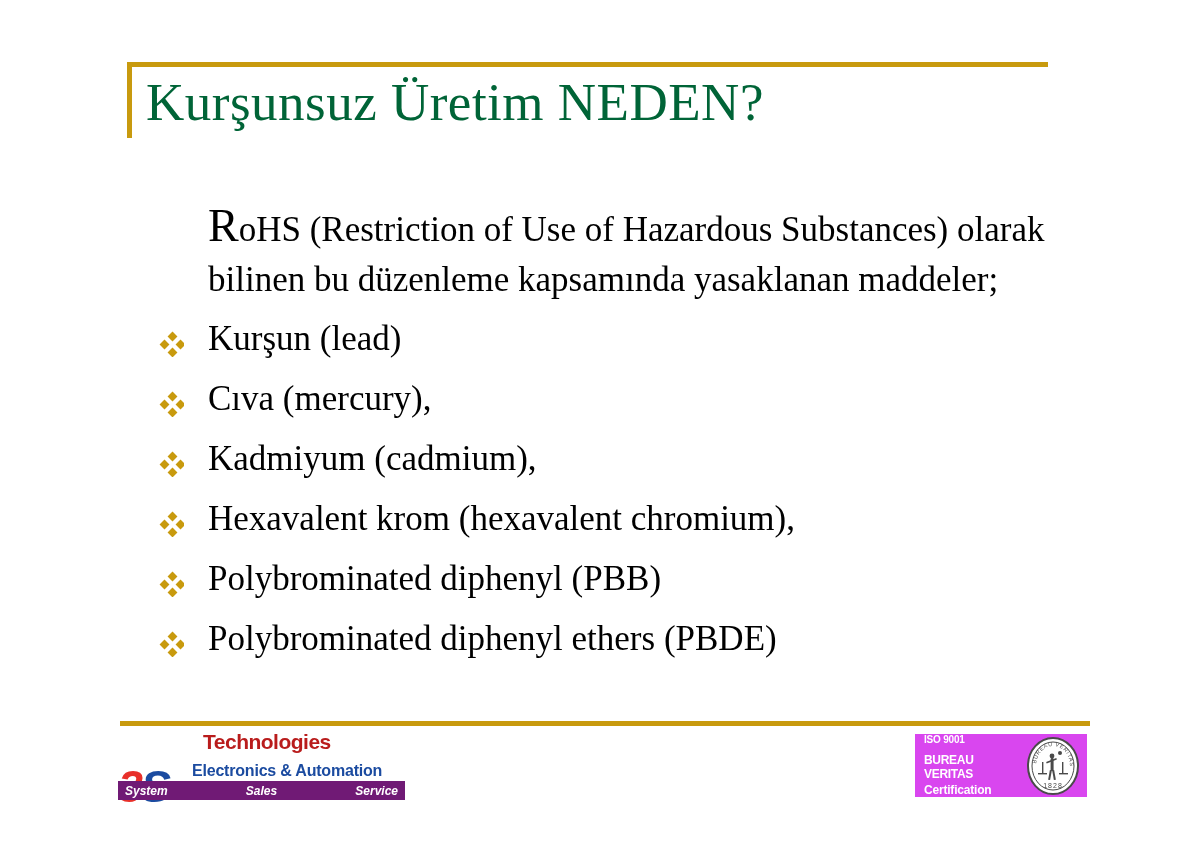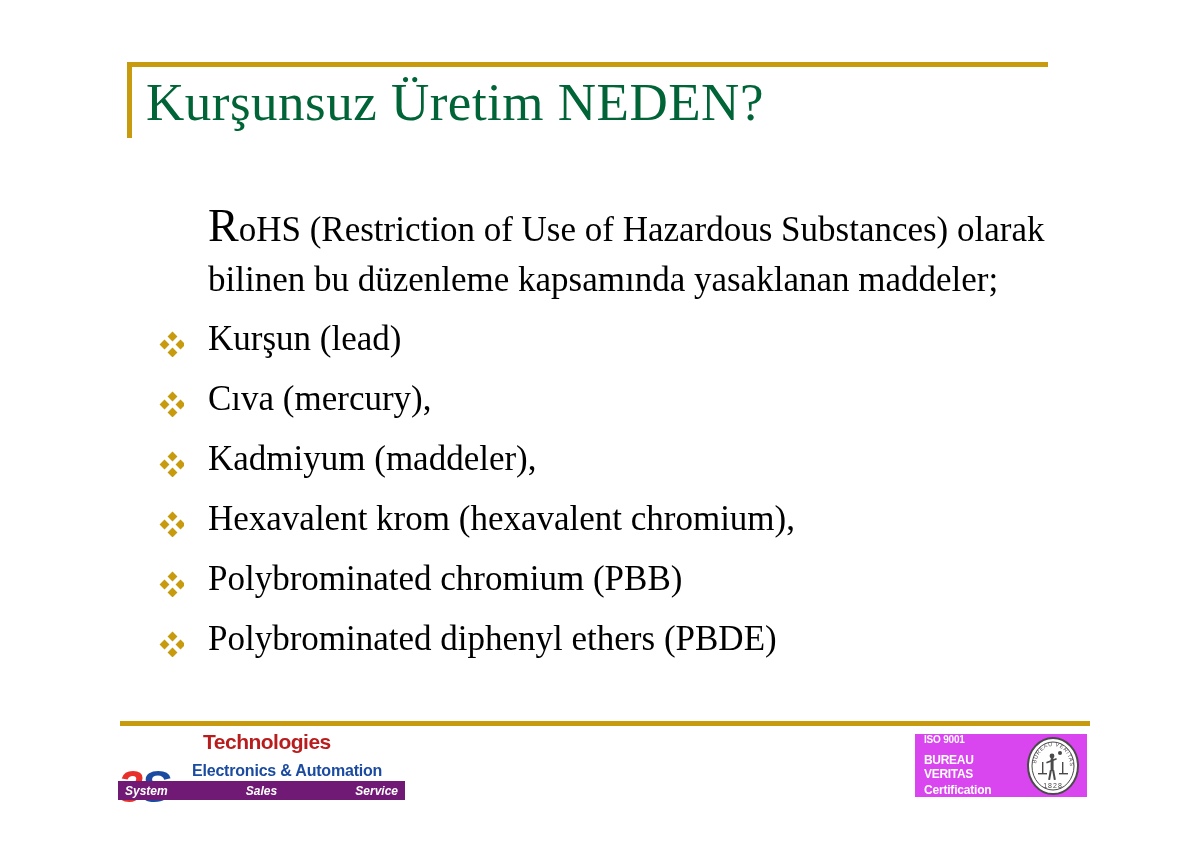--- a/index.html
+++ b/index.html
@@ -246,21 +246,21 @@
         <span class="bullet-icon">
           <svg width="26" height="26" viewBox="0 0 26 26" aria-hidden="true">
             <g fill="#c89a0e">
               <rect x="11" y="2" width="7" height="7" transform="rotate(45 14.5 5.5)"></rect>
               <rect x="3" y="10" width="7" height="7" transform="rotate(45 6.5 13.5)"></rect>
               <rect x="19" y="10" width="7" height="7" transform="rotate(45 22.5 13.5)"></rect>
               <rect x="11" y="18" width="7" height="7" transform="rotate(45 14.5 21.5)"></rect>
             </g>
           </svg>
         </span>
-        <span>Kadmiyum (maddeler),</span>
+        <span>Kadmiyum (cadmium),</span>
       </li>
 
       <li>
         <span class="bullet-icon">
           <svg width="26" height="26" viewBox="0 0 26 26" aria-hidden="true">
             <g fill="#c89a0e">
               <rect x="11" y="2" width="7" height="7" transform="rotate(45 14.5 5.5)"></rect>
               <rect x="3" y="10" width="7" height="7" transform="rotate(45 6.5 13.5)"></rect>
               <rect x="19" y="10" width="7" height="7" transform="rotate(45 22.5 13.5)"></rect>
               <rect x="11" y="18" width="7" height="7" transform="rotate(45 14.5 21.5)"></rect>
@@ -274,21 +274,21 @@
         <span class="bullet-icon">
           <svg width="26" height="26" viewBox="0 0 26 26" aria-hidden="true">
             <g fill="#c89a0e">
               <rect x="11" y="2" width="7" height="7" transform="rotate(45 14.5 5.5)"></rect>
               <rect x="3" y="10" width="7" height="7" transform="rotate(45 6.5 13.5)"></rect>
               <rect x="19" y="10" width="7" height="7" transform="rotate(45 22.5 13.5)"></rect>
               <rect x="11" y="18" width="7" height="7" transform="rotate(45 14.5 21.5)"></rect>
             </g>
           </svg>
         </span>
-        <span>Polybrominated chromium (PBB)</span>
+        <span>Polybrominated diphenyl (PBB)</span>
       </li>
 
       <li>
         <span class="bullet-icon">
           <svg width="26" height="26" viewBox="0 0 26 26" aria-hidden="true">
             <g fill="#c89a0e">
               <rect x="11" y="2" width="7" height="7" transform="rotate(45 14.5 5.5)"></rect>
               <rect x="3" y="10" width="7" height="7" transform="rotate(45 6.5 13.5)"></rect>
               <rect x="19" y="10" width="7" height="7" transform="rotate(45 22.5 13.5)"></rect>
               <rect x="11" y="18" width="7" height="7" transform="rotate(45 14.5 21.5)"></rect>

